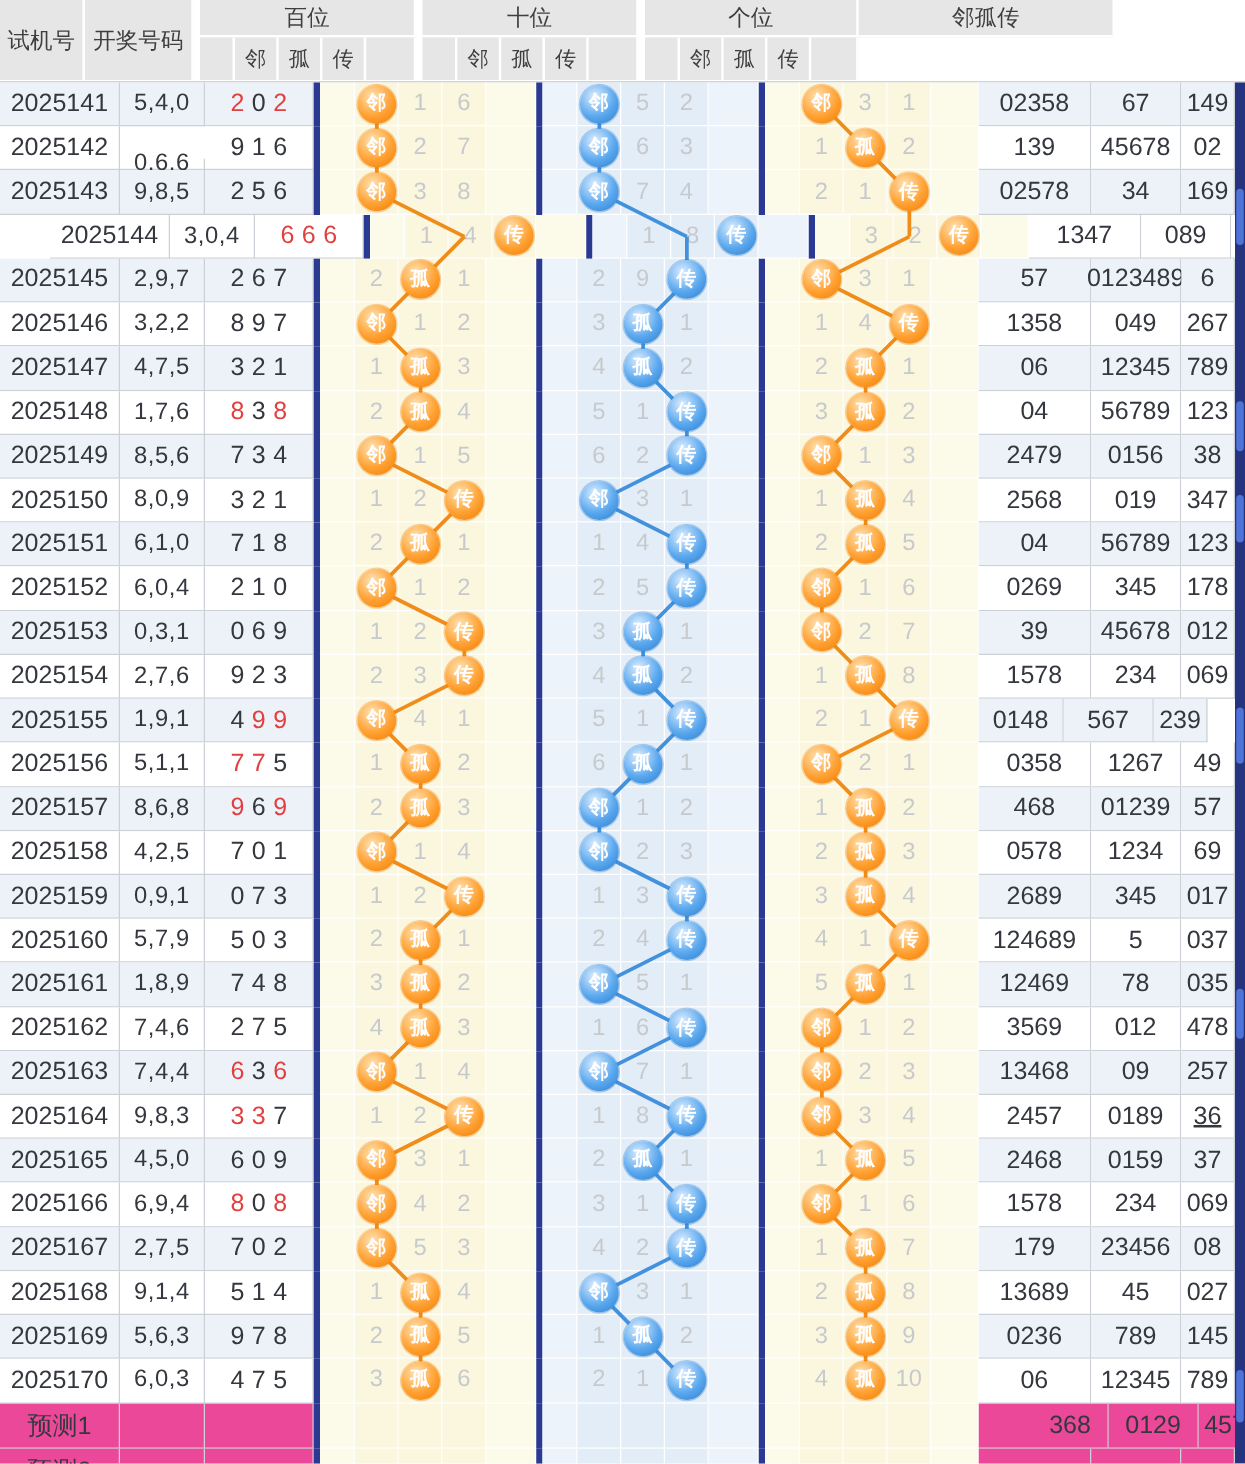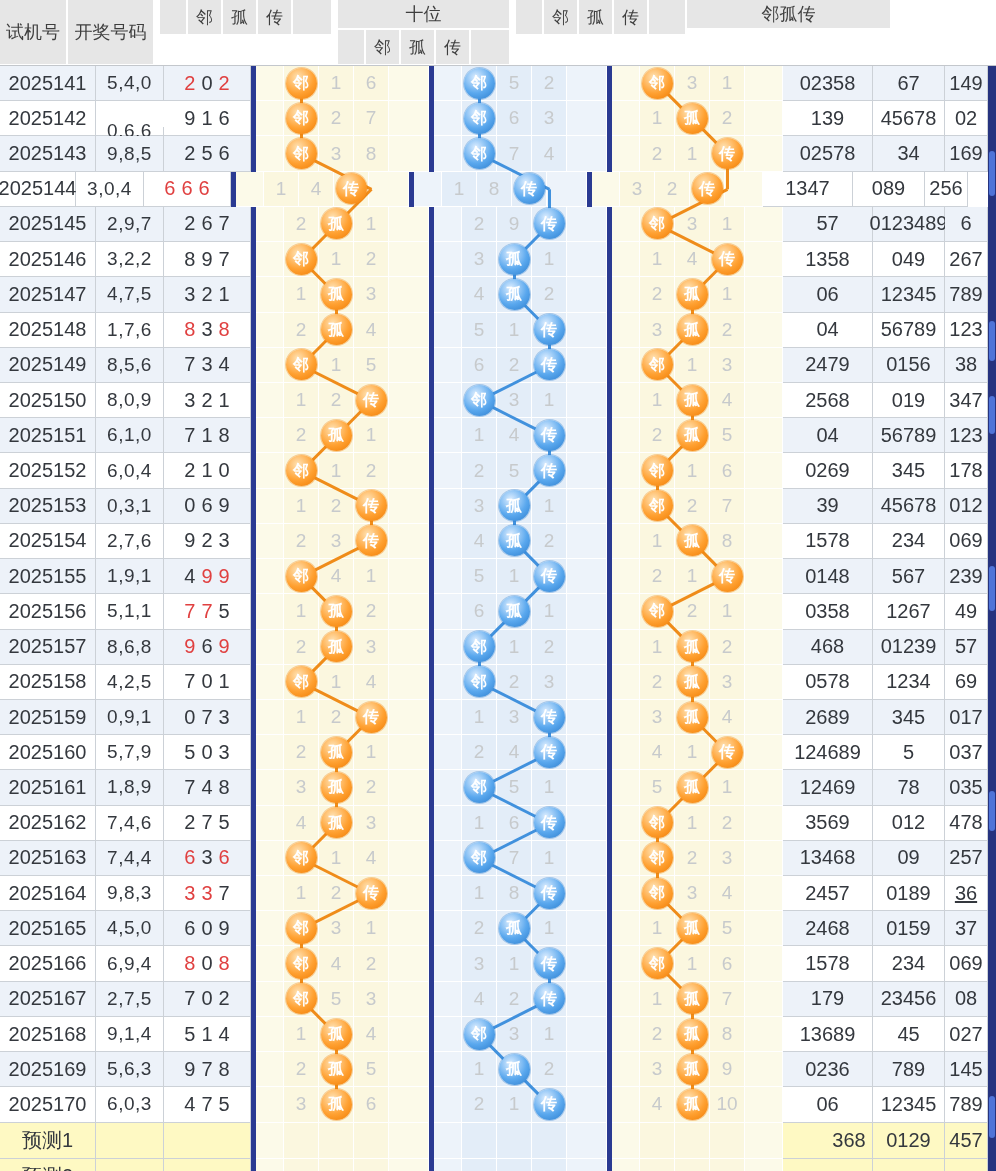--- a/index.html
+++ b/index.html
@@ -25,21 +25,21 @@
 
   
   #rows{position:absolute;left:0;top:66px;width:988px;}
   .row{display:flex;height:35.233px;}
   .row.footer{height:36px;}
   .c{box-sizing:border-box;flex:0 0 auto;display:flex;align-items:center;justify-content:center;
      border-right:1px solid #ccd1d7;border-bottom:1px solid #ccd1d7;
      font-size:20px;color:#34383e;position:relative;}
   .row.odd .wc{background:#edf2f9;}
   .row.even .wc{background:#ffffff;}
-  .row.footer .wc{background:#fef9c3;}
+  .row.footer .wc{background:#ec4899;}
   .gy{background:#fbf7df;border-color:#fff;}
   .gyl{background:#fcfae9;border-color:#fff;}
   .gb{background:#e3edf8;border-color:#fff;}
   .gbl{background:#edf3fa;border-color:#fff;}
   .vb{background:#2a3a92;border:none;}
   .gn{color:#c7cacc;font-size:19px;}
   .testtxt{font-size:19px;letter-spacing:0.5px;}
   .wd{margin:0 3px;}
   .red{color:#e04040;}
   .codetxt{font-size:20px;}
@@ -63,20 +63,21 @@
 <body>
 
 <div id="stage">
 
   <div id="hdr">
     <div class="hcell hT">试机号</div>
     <div class="hcell hW">开奖号码</div>
     <div class="hgap"></div>
 
     <div class="hgroup wg173">
+      <div class="hglabel">百位</div>
       <div class="hsubrow">
         <div class="hsub w28"></div>
         <div class="hsub w35">邻</div>
         <div class="hsub w35">孤</div>
         <div class="hsub w35">传</div>
         <div class="hsub w40"></div>
       </div>
     </div>
     <div class="hgap"></div>
 
@@ -86,20 +87,21 @@
         <div class="hsub w28"></div>
         <div class="hsub w35">邻</div>
         <div class="hsub w35">孤</div>
         <div class="hsub w35">传</div>
         <div class="hsub w40"></div>
       </div>
     </div>
     <div class="hgap"></div>
 
     <div class="hgroup wg171">
+      <div class="hglabel">个位</div>
       <div class="hsubrow">
         <div class="hsub w28"></div>
         <div class="hsub w35">邻</div>
         <div class="hsub w35">孤</div>
         <div class="hsub w35">传</div>
         <div class="hsub w38"></div>
       </div>
     </div>
 
     <div class="hgroup wg205">
@@ -337,21 +339,21 @@
         </div>
         <div class="c gy" style="width: 35px;">
           <div class="cir o">传</div>
         </div>
         <div class="c gyl" style="width: 38px;"></div>
         <div class="c wc codetxt" style="width: 90px;">02578</div>
         <div class="c wc codetxt" style="width: 72px;">34</div>
         <div class="c wc codetxt" style="width: 43px;">169</div>
       </div>
       <div class="row even">
-        <div class="c wc" style="width: 76px;">2025144</div>
+        <div class="c wc" style="width: 96px; margin-left: 40px;">2025144</div>
         <div class="c wc testtxt" style="width: 68px;">3,0,4</div>
         <div class="c wc" style="width: 87px;">
           <span class="wd red">6</span>
           <span class="wd red">6</span>
           <span class="wd red">6</span>
         </div>
         <div class="c vb" style="width: 5px;"></div>
         <div class="c gyl" style="width: 28px;"></div>
         <div class="c gy" style="width: 35px;">
           <span class="gn">1</span>
@@ -908,21 +910,21 @@
         <div class="c gy" style="width: 35px;">
           <span class="gn">2</span>
         </div>
         <div class="c gy" style="width: 35px;">
           <span class="gn">1</span>
         </div>
         <div class="c gy" style="width: 35px;">
           <div class="cir o">传</div>
         </div>
         <div class="c gyl" style="width: 38px;"></div>
-        <div class="c wc codetxt" style="width: 90px;">0148</div>
+        <div class="c wc codetxt" style="width: 68px;">0148</div>
         <div class="c wc codetxt" style="width: 72px;">567</div>
         <div class="c wc codetxt" style="width: 43px;">239</div>
       </div>
       <div class="row even">
         <div class="c wc" style="width: 96px;">2025156</div>
         <div class="c wc testtxt" style="width: 68px;">5,1,1</div>
         <div class="c wc" style="width: 87px;">
           <span class="wd red">7</span>
           <span class="wd red">7</span>
           <span class="wd">5</span>
@@ -1654,21 +1656,21 @@
         <div class="c gb" style="width: 35px;"></div>
         <div class="c gb" style="width: 35px;"></div>
         <div class="c gb" style="width: 35px;"></div>
         <div class="c gbl" style="width: 40px;"></div>
         <div class="c vb" style="width: 5px;"></div>
         <div class="c gyl" style="width: 28px;"></div>
         <div class="c gy" style="width: 35px;"></div>
         <div class="c gy" style="width: 35px;"></div>
         <div class="c gy" style="width: 35px;"></div>
         <div class="c gyl" style="width: 38px;"></div>
-        <div class="c wc codetxt" style="width: 90px; padding-left: 43px;">368</div>
+        <div class="c wc codetxt" style="width: 104px; padding-left: 43px;">368</div>
         <div class="c wc codetxt" style="width: 72px;">0129</div>
         <div class="c wc codetxt" style="width: 43px;">457</div>
       </div>
       <div class="row footer">
         <div class="c wc" style="width: 96px;">预测2</div>
         <div class="c wc testtxt" style="width: 68px;"></div>
         <div class="c wc" style="width: 87px;"></div>
         <div class="c vb" style="width: 5px;"></div>
         <div class="c gyl" style="width: 28px;"></div>
         <div class="c gy" style="width: 35px;"></div>

